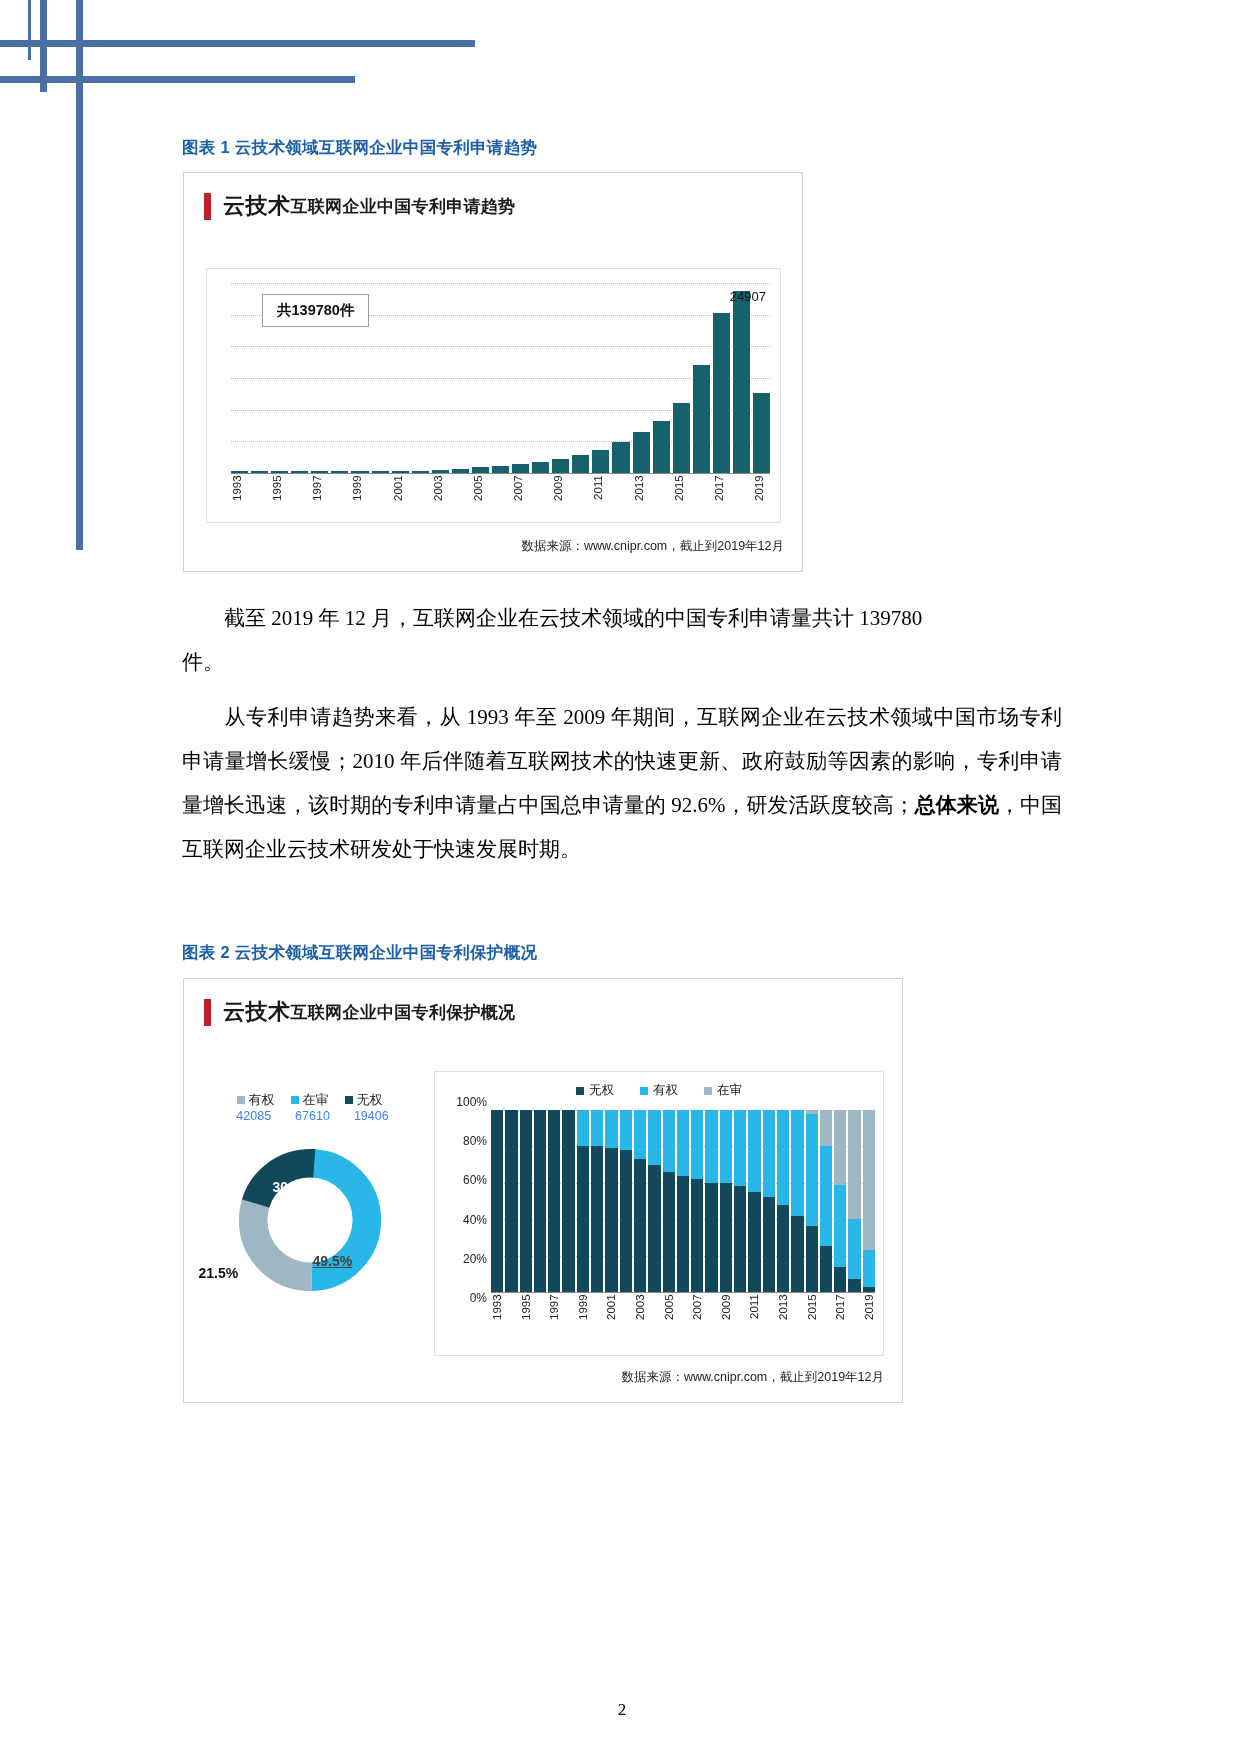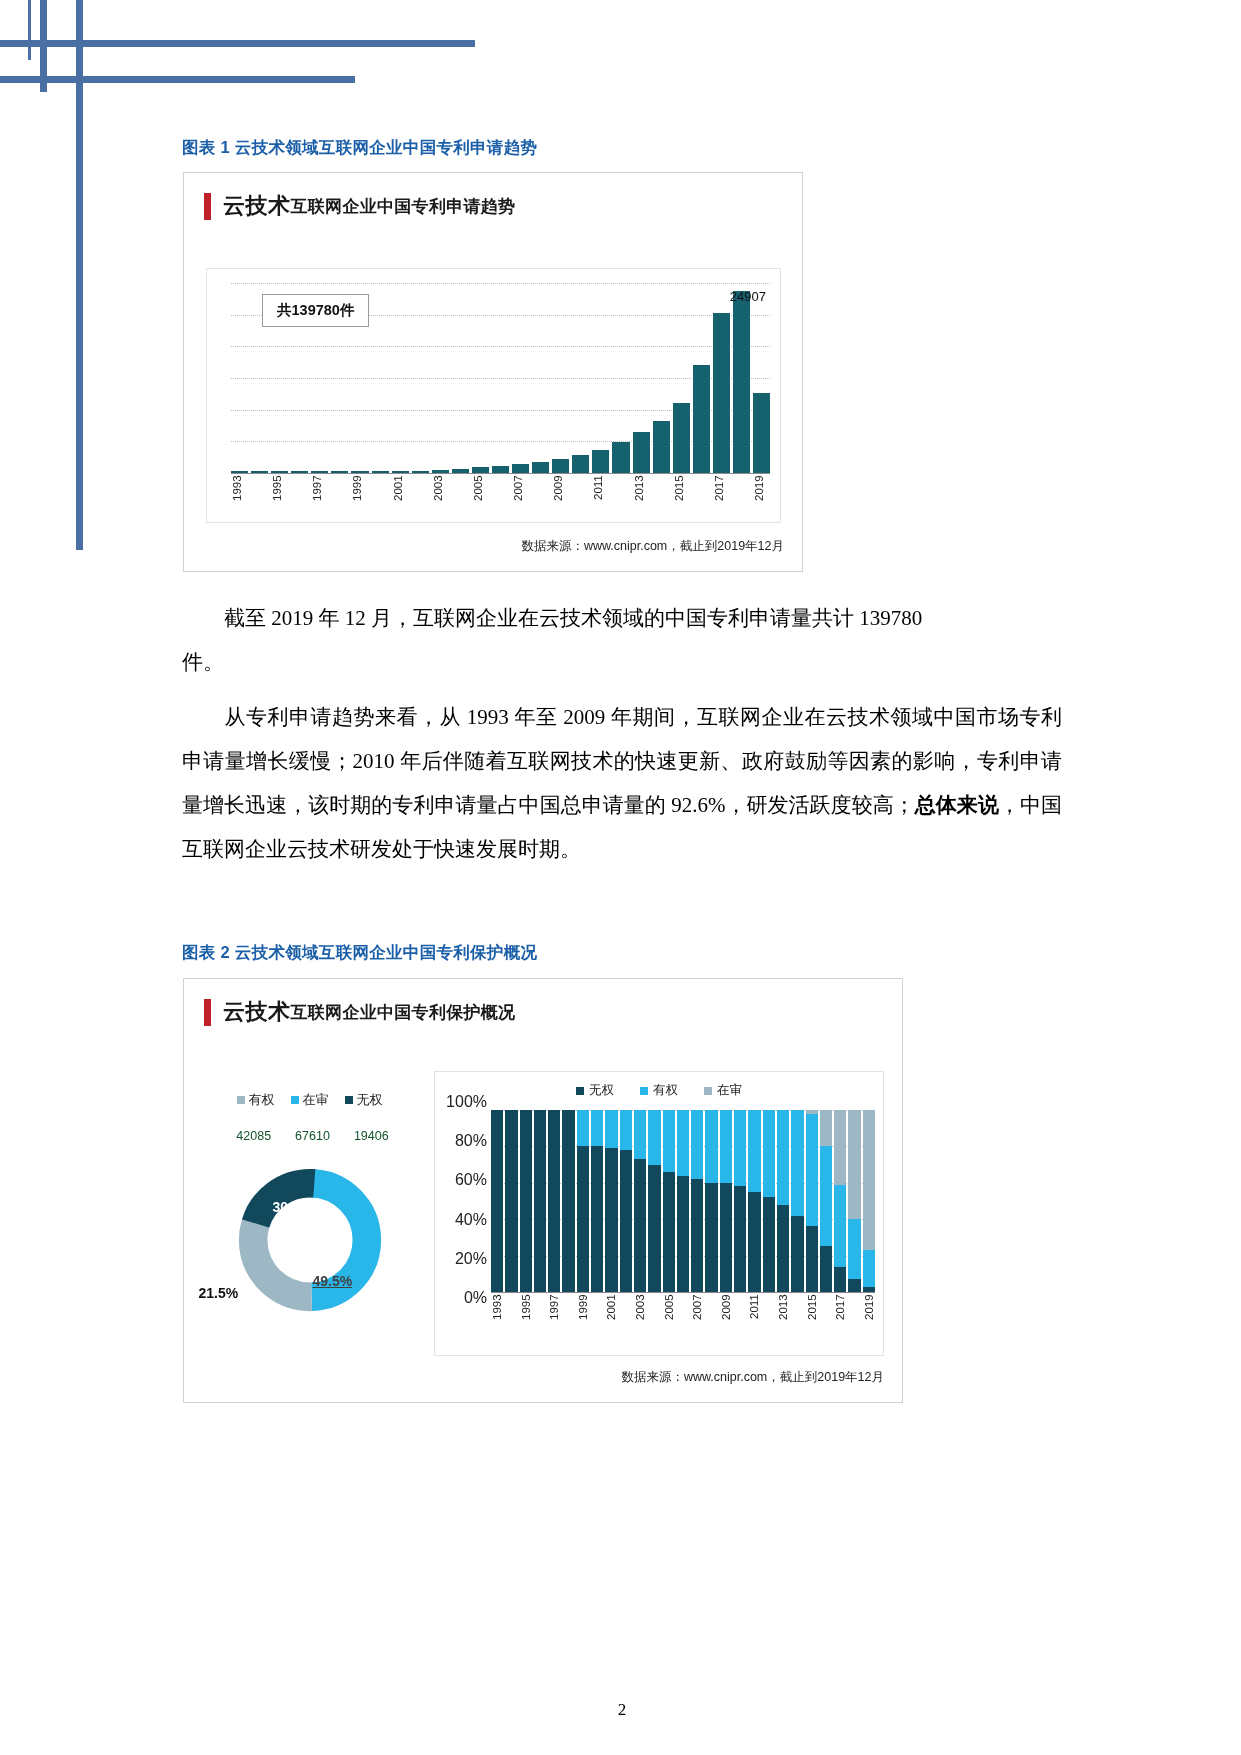--- a/index.html
+++ b/index.html
@@ -73,36 +73,36 @@
   .datalabel1 {
     position:absolute; right:14px; top:20px;
     font-size:13px; color:#111;
   }
 
   
   .donut-wrap { position:absolute; left:18px; top:112px; width:215px; }
   .legend2 { display:flex; justify-content:center; gap:16px; font-size:13px; color:#222; }
   .legend2 .li { display:flex; align-items:center; gap:4px; }
   .sq { width:8px; height:8px; display:inline-block; }
-  .legend2nums { display:flex; justify-content:center; gap:24px; font-size:12.5px; color:#14532d; margin-top:20px; padding-left:6px;}
+  .legend2nums { display:flex; justify-content:center; gap:24px; font-size:12.5px; color:#3b82f6; margin-top:0; padding-left:6px;}
   .donut { position:relative; width:150px; height:150px; margin:22px auto 0 auto; }
   .donut svg { display:block; }
   .pct { position:absolute; font-size:14px; font-weight:bold; }
   .pct-a { left:38px; top:34px; color:#fff; }
   .pct-b { left:78px; top:108px; color:#404040;text-decoration:underline; }
   .pct-c { left:-36px; top:120px; color:#111; }
 
   .chart2-area {
     position:absolute; left:250px; top:92px; width:450px; height:285px;
     border:1px solid #e2e2e2; box-sizing:border-box; background:#fff;
   }
   .legend-top { display:flex; justify-content:center; gap:26px; padding-top:10px; font-size:12.5px; color:#222; }
   .plot2 { position:absolute; left:56px; top:38px; right:8px; height:182px; }
   .ylabels2 { position:absolute; left:8px; top:30px; width:44px; height:196px; }
-  .ylabels2 span { position:absolute; right:0; font-size:16px; color:#222; transform:translateY(-50%); }
+  .ylabels2 span { position:absolute; right:0; font-size:12px; color:#222; transform:translateY(-50%); }
   .sbars { position:absolute; inset:0; display:flex; align-items:flex-end; gap:2px; }
   .sbar { flex:1 1 0; height:100%; display:flex; flex-direction:column; }
   .seg-wuquan { background:#11485c; }
   .seg-youquan { background:#29b6e8; }
   .seg-zaishen { background:#9db7c4; }
   .axis2 { position:absolute; left:56px; right:8px; top:220px; border-top:1.5px solid #8a8a8a; }
   .xlabels2 { position:absolute; left:56px; right:8px; top:222px; height:48px; display:flex; gap:2px; }
   .xlabels2 span {
     flex:1 1 0; font-size:11.5px; color:#222;
     writing-mode:vertical-rl; transform:rotate(180deg) ;

